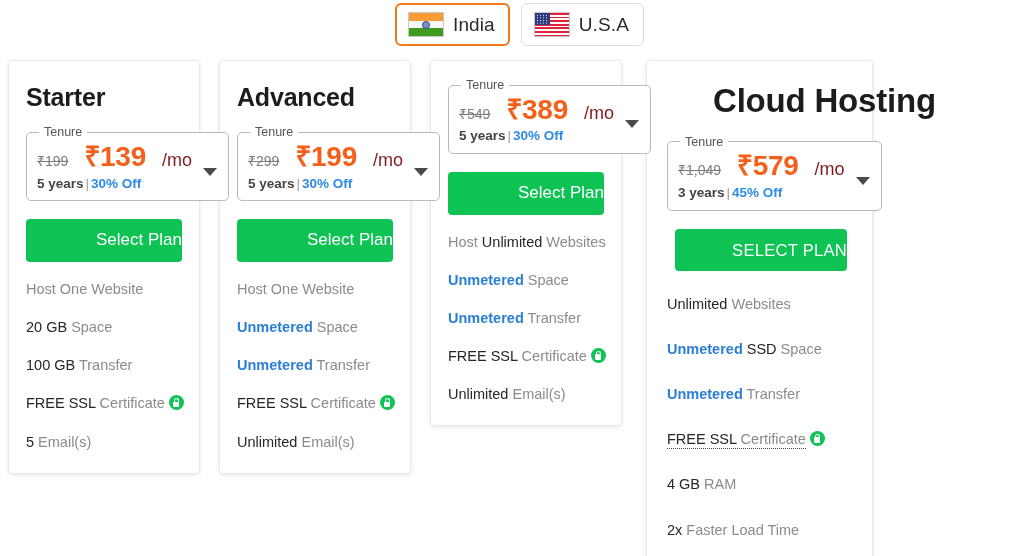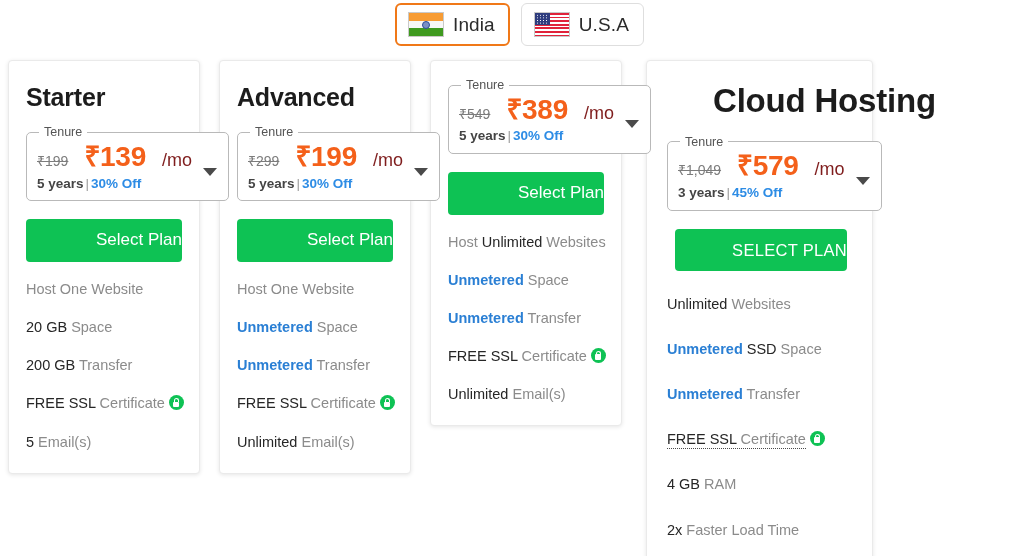--- a/index.html
+++ b/index.html
@@ -304,21 +304,21 @@
             <span class="per-mo">/mo</span>
           </div>
           <div class="term-row"><span class="term-years">5 years</span><span class="term-sep">|</span><span class="term-off">30% Off</span></div>
         </div>
         <span class="caret"></span>
       </fieldset>
       <button class="select-btn">Select Plan</button>
       <ul class="features">
         <li class="feat-first"><span><span class="plain">Host One Website</span></span></li>
         <li><span><span class="b-dark">20 GB</span><span class="plain"> Space</span></span></li>
-        <li><span><span class="b-dark">200 GB</span><span class="plain"> Transfer</span></span></li>
+        <li><span><span class="b-dark">100 GB</span><span class="plain"> Transfer</span></span></li>
         <li><span><span class="b-dark">FREE SSL</span><span class="plain"> Certificate</span></span><span class="lock"></span></li>
         <li><span><span class="b-dark">5</span><span class="plain"> Email(s)</span></span></li>
       </ul>
     </div>
     <div class="card">
       <div class="plan-title">Advanced</div>
       <fieldset class="tenure">
         <legend>Tenure</legend>
         <div class="tenure-inner">
           <div class="price-row">

